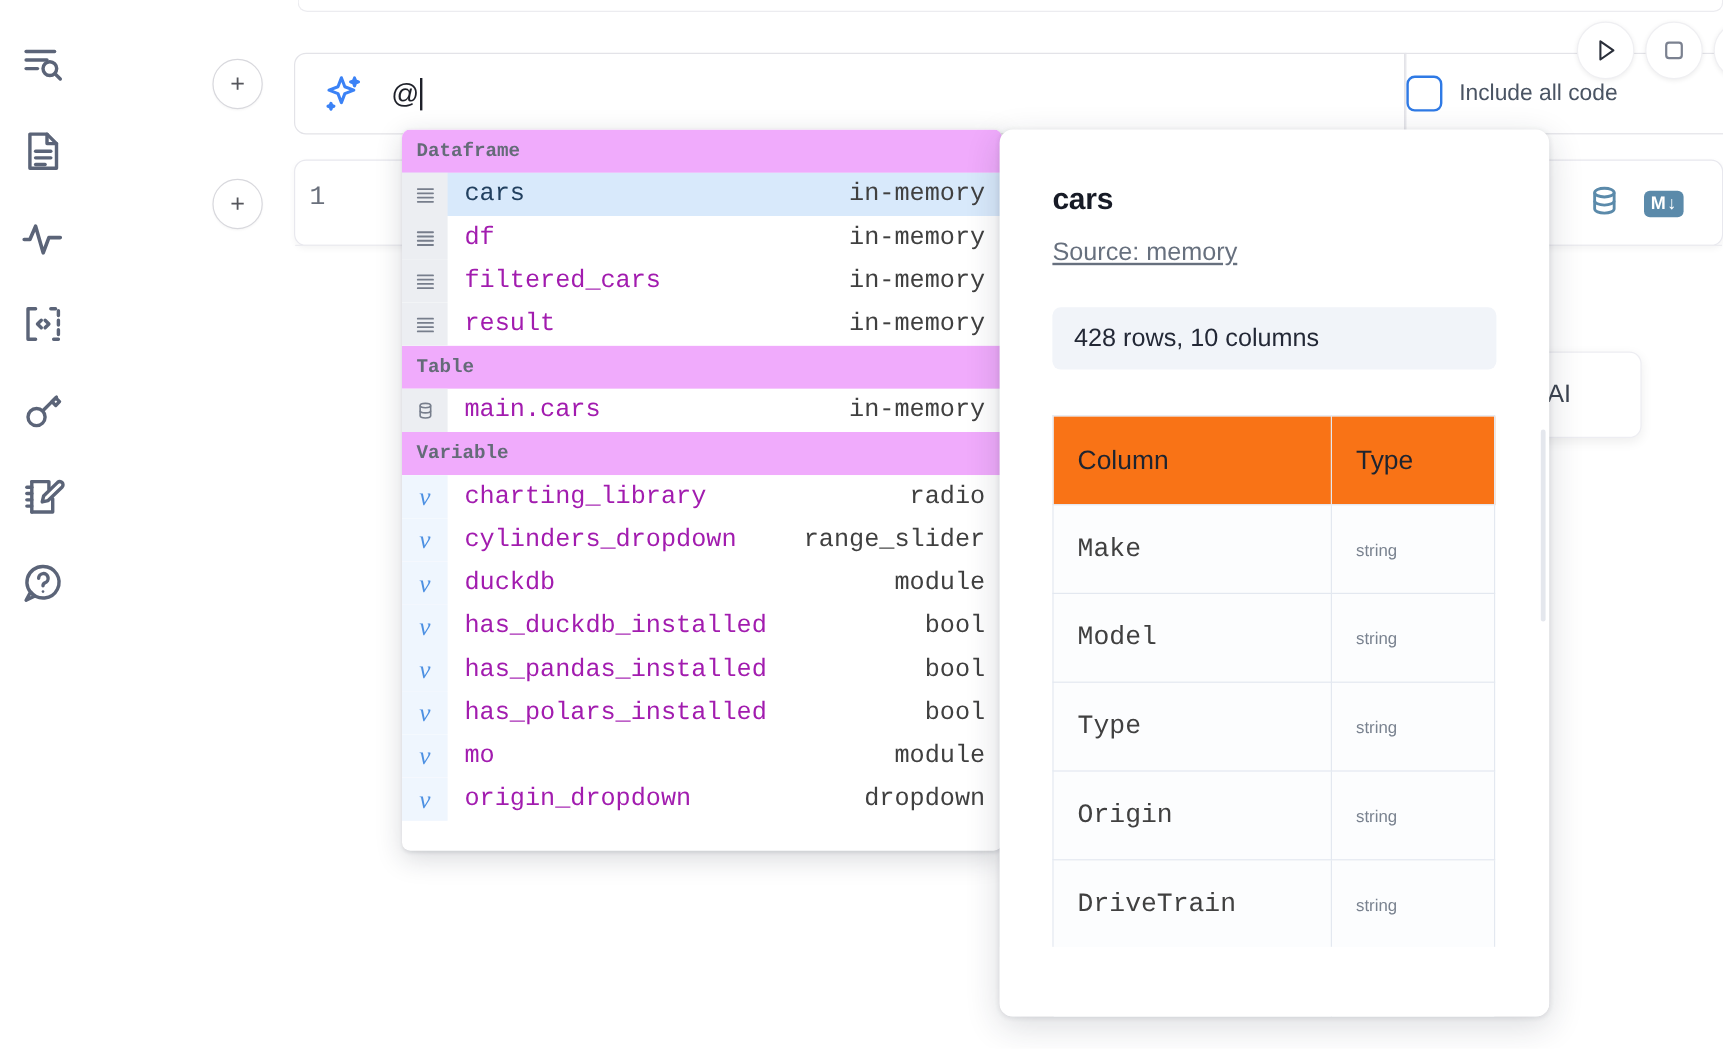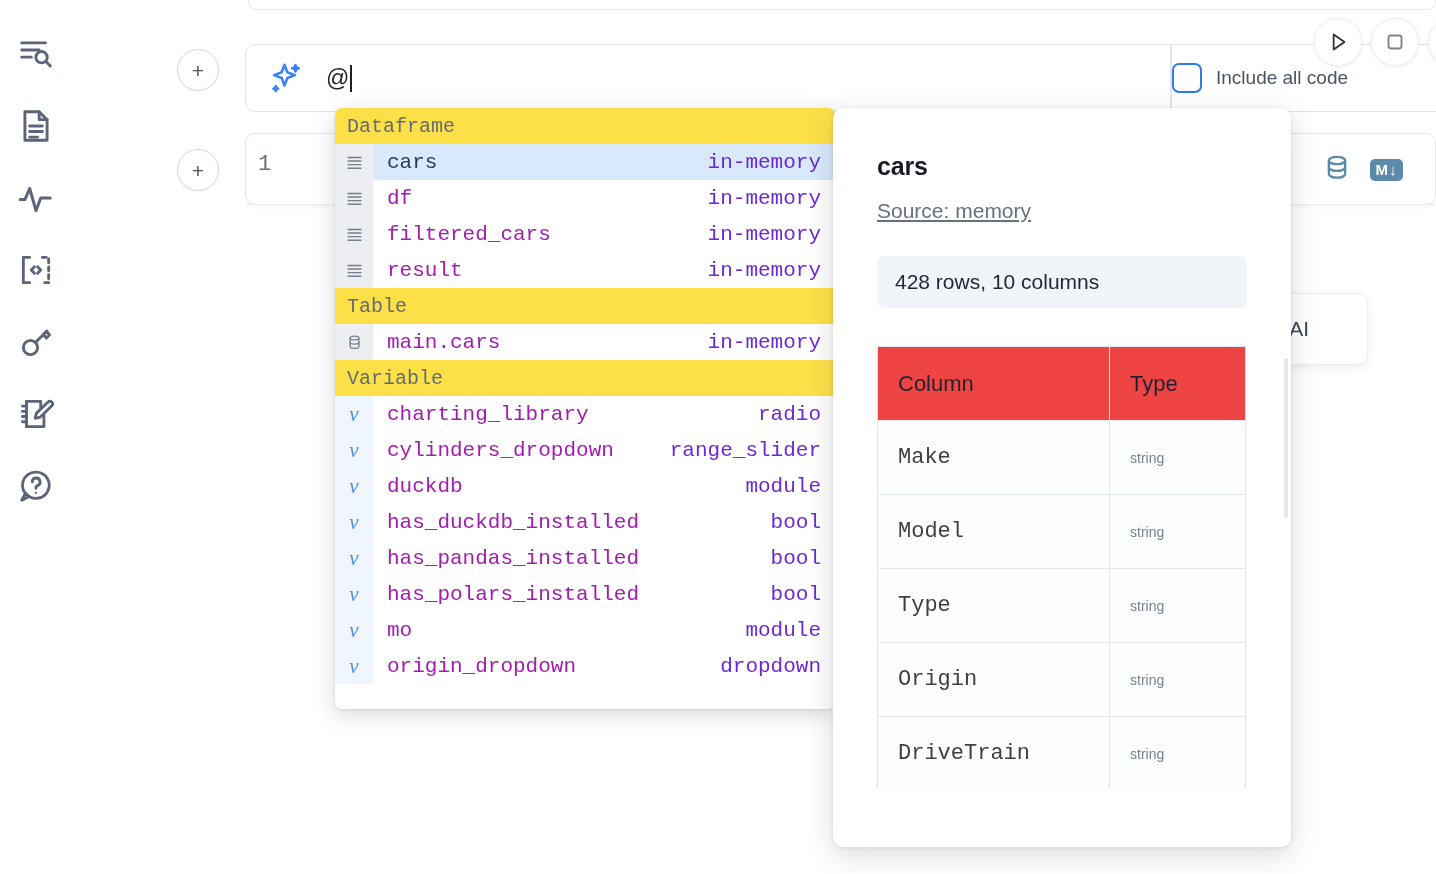--- a/index.html
+++ b/index.html
@@ -183,26 +183,27 @@
     position: absolute; left: 335px; top: 108px; width: 500px; height: 601px;
     background: #ffffff;
     border-radius: 7px;
     box-shadow: 0 6px 22px rgba(30,35,55,0.17), 0 1px 3px rgba(30,35,55,0.10);
     overflow: hidden;
     z-index: 4;
   }
   .ac-inner { position: relative; }
   .ac-group {
     height: 36px;
-    background: #fde047;
+    background: #f0abfc;
     color: #646b78;
     font-family: "Liberation Mono", monospace;
-    font-size: 20px;
+    font-size: 16px;
     display: flex; align-items: center;
     padding-left: 12px;
+    font-weight: bold;
   }
   .ac-row {
     height: 36px;
     display: flex; align-items: center;
     font-family: "Liberation Mono", monospace;
     font-size: 21px;
     background: #ffffff;
     cursor: pointer;
     position: relative;
   }
@@ -223,21 +224,21 @@
     font-size: 21px;
   }
   .ac-name {
     padding-left: 14px;
     color: #a21caf;
     flex: 1 1 auto;
     white-space: nowrap;
     overflow: hidden;
   }
   .ac-type {
-    color: #6d28d9;
+    color: #404040;
     padding-right: 14px;
     white-space: nowrap;
     flex: none;
   }
 
   
   .detail {
     position: absolute; left: 833px; top: 108px; width: 458px; height: 739px;
     background: #ffffff;
     border-radius: 11px;
@@ -269,21 +270,21 @@
     width: 368px;
     table-layout: fixed;
   }
   .detail-table th, .detail-table td {
     border: 1px solid #e3e8f0;
     text-align: left;
     height: 74px;
     vertical-align: middle;
   }
   .detail-table th {
-    background: #ef4444;
+    background: #f97316;
     font-weight: 400;
     font-size: 22px;
     color: #1e2430;
     padding-left: 20px;
   }
   .detail-table td.colname {
     font-family: "Liberation Mono", monospace;
     font-size: 22px;
     color: #404040;
     padding-left: 20px;

